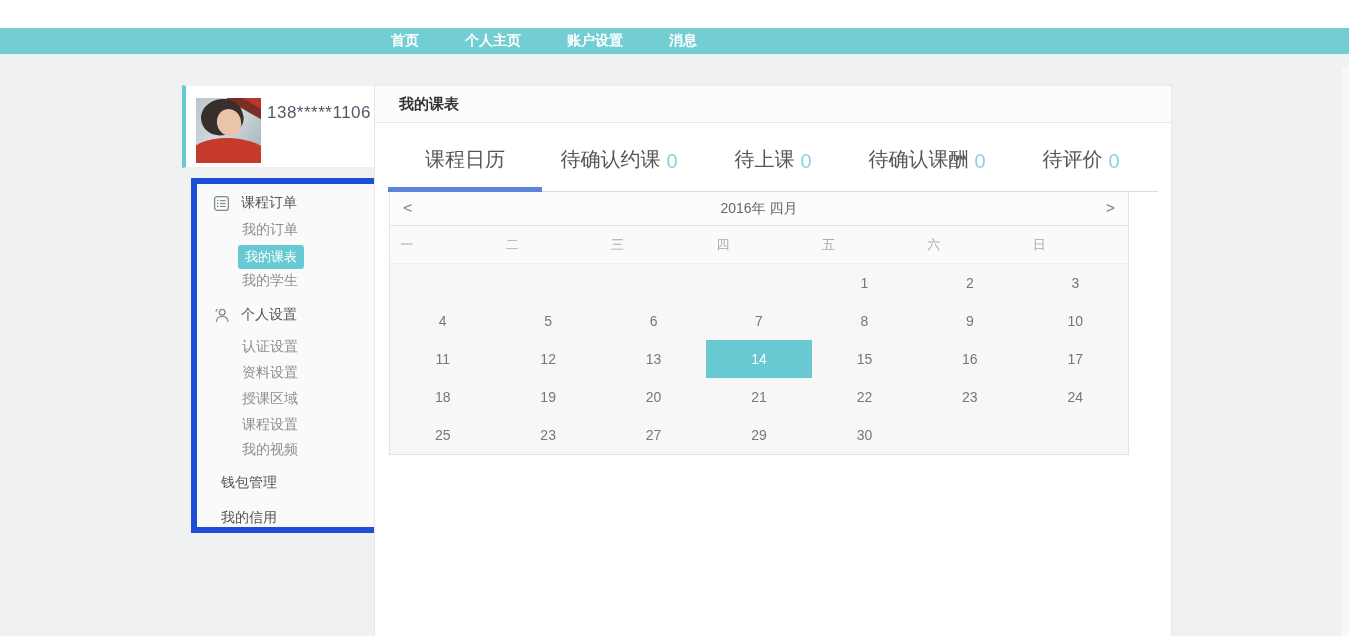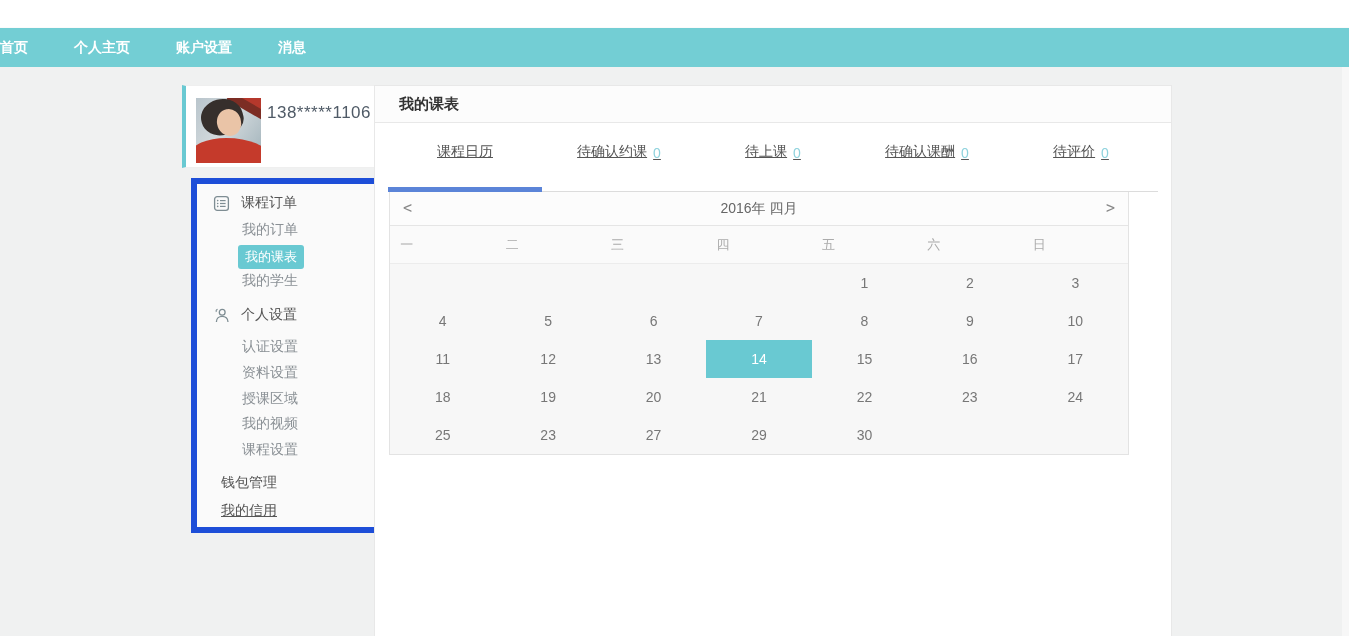--- a/index.html
+++ b/index.html
@@ -3,21 +3,21 @@
 <meta charset="utf-8">
 <style>
   * { box-sizing: border-box; }
   html,body { margin:0; padding:0; }
   body {
     width:1349px; height:636px; position:relative; overflow:hidden;
     background:#f0f1f1;
     font-family:"Liberation Sans","DejaVu Sans",sans-serif;
   }
   .top-strip { position:absolute; left:0; top:0; width:100%; height:28px; background:#fff; border-bottom:1px solid #fbfbfb; }
-  .navbar { position:absolute; left:0; top:28px; width:100%; height:39px; background:var(--navbar-teal,#73ced4); display:flex; align-items:center; }
+  .navbar { position:absolute; left:0; top:28px; width:100%; height:26px; background:var(--navbar-teal,#73ced4); display:flex; align-items:center; padding-left:391px; }
   .nav-item { color:#fff; font-size:14px; font-weight:bold; margin-right:46px; cursor:pointer; white-space:nowrap; }
 
   
   .profile-card { position:absolute; left:174px; top:85px; width:200px; height:83px; background:#fff; border:1px solid #efefef; border-left:4px solid var(--accent,#69c9d2);margin-left:8px; }
   .avatar { position:absolute; left:10px; top:12px; width:65px; height:65px; overflow:hidden;
             background:linear-gradient(125deg,#b9c5cc 0%,#d3dadd 45%,#9fb1b9 100%); }
   .avatar .av-stripe1 { position:absolute; top:-7px; right:-16px; width:52px; height:15px; background:#b5382c; transform:rotate(30deg); }
   .avatar .av-stripe2 { position:absolute; top:7px; right:-20px; width:56px; height:9px; background:#7c2d24; transform:rotate(30deg); }
   .avatar .av-hair { position:absolute; left:5px; top:1px; width:42px; height:36px; background:#362f2c; border-radius:55% 60% 45% 55%; transform:rotate(-14deg); }
   .avatar .av-face { position:absolute; left:21px; top:11px; width:24px; height:27px; background:#eac4a7; border-radius:50% 50% 48% 52%; transform:rotate(-10deg); }
@@ -25,27 +25,27 @@
   .phone { position:absolute; left:81px; top:17px; font-size:17px; color:#4f5a66; letter-spacing:.5px; }
 
   .menu-card { position:absolute; left:191px; top:178px; width:200px; height:355px; background:#fafafa; border:6px solid #1d4ed8; padding-top:8px; }
   .menu-section { display:flex; align-items:center; height:22px; padding-left:16px; color:#555; font-size:14px; cursor:pointer; }
   .menu-section .mi { width:17px; height:17px; margin-right:11px; flex:0 0 17px; }
   .menu-sub { height:22px; line-height:22px; padding-left:45px; color:#8a9095; font-size:14px; margin-top:4px; cursor:pointer; }
   .menu-pill { width:66px; height:24px; line-height:24px; margin:5px 0 0 41px; text-align:center; background:var(--accent,#69c9d2); color:#fff; font-size:13px; border-radius:3px; cursor:pointer; }
   .mt0 { margin-top:0; } .mt3 { margin-top:3px; } .mt8 { margin-top:8px; }
   .menu-section.second { margin-top:12px; height:24px; }
   .menu-top { height:24px; line-height:24px; padding-left:24px; color:#555; font-size:14px; cursor:pointer; }
-  .menu-top.one { margin-top:10px; } .menu-top.two { margin-top:4px;text-decoration:underline; }
+  .menu-top.one { margin-top:10px; } .menu-top.two { margin-top:11px; }
 
   
   .main-card { position:absolute; left:374px; top:85px; width:798px; height:551px; background:#fff; border:1px solid #e8e8e8; border-bottom:none; }
   .main-title { height:37px; line-height:36px; padding-left:24px; font-size:15px; font-weight:bold; color:#333; background:#fcfcfc; border-bottom:1px solid #e8e8e8; }
   .tabs { margin:0 13px; height:69px; display:flex; border-bottom:1px solid #dcdcdc; }
-  .tab { flex:1; display:flex; align-items:flex-end; justify-content:center; padding-bottom:30px; font-size:14px; color:#555; position:relative; cursor:pointer; white-space:nowrap;text-decoration:underline; }
+  .tab { flex:1; display:flex; align-items:flex-end; justify-content:center; padding-bottom:18px; font-size:20px; color:#555; position:relative; cursor:pointer; white-space:nowrap; }
   .tab .count { color:var(--count-color,#8ed2dd); margin-left:6px; }
   .tab.active::after { content:""; position:absolute; left:0; right:0; bottom:-1px; height:5px; background:var(--underline,#5b84d8); }
 
   .calendar { margin-left:14px; width:740px; border:1px solid #e3e3e3; border-top:none; background:#f7f7f7; }
   .cal-header { height:34px; background:#fcfcfc; border-bottom:1px solid #e5e5e5; position:relative; display:flex; align-items:center; justify-content:center; }
   .cal-title { font-size:14px; color:#666; }
   .cal-arrow { position:absolute; top:0; height:34px; line-height:33px; width:30px; text-align:center; color:#888; font-size:15px; cursor:pointer; font-family:"DejaVu Sans Mono",monospace; }
   .cal-arrow.prev { left:0; text-align:left; padding-left:13px; }
   .cal-arrow.next { right:0; text-align:right; padding-right:13px; }
   .cal-weekdays { height:38px; background:#fafafa; border-bottom:1px solid #ececec; display:grid; grid-template-columns:repeat(7,1fr); align-items:center; }
@@ -101,22 +101,22 @@
     <svg class="mi" viewBox="0 0 17 17">
       <circle cx="9.2" cy="5.3" r="2.9" fill="none" stroke="#7e8d93" stroke-width="1.3"></circle>
       <path d="M3.4 15 c0-3.6 2.7-5.6 5.8-5.6 s5.8 2 5.8 5.6" fill="none" stroke="#7e8d93" stroke-width="1.3"></path>
       <path d="M4.6 2.4 c-1.3.2-1.9 1.4-1.2 2.5" fill="none" stroke="#7e8d93" stroke-width="1.1"></path>
     </svg>
     <span>个人设置</span>
   </div>
   <div class="menu-sub mt8">认证设置</div>
   <div class="menu-sub">资料设置</div>
   <div class="menu-sub">授课区域</div>
+  <div class="menu-sub">课程设置</div>
   <div class="menu-sub mt3">我的视频</div>
-  <div class="menu-sub">课程设置</div>
   <div class="menu-top one">钱包管理</div>
   <div class="menu-top two">我的信用</div>
 </div>
 
 <div class="main-card">
   <div class="main-title">我的课表</div>
 
   <div class="tabs">
     <div class="tab active">
       <span>课程日历</span>

